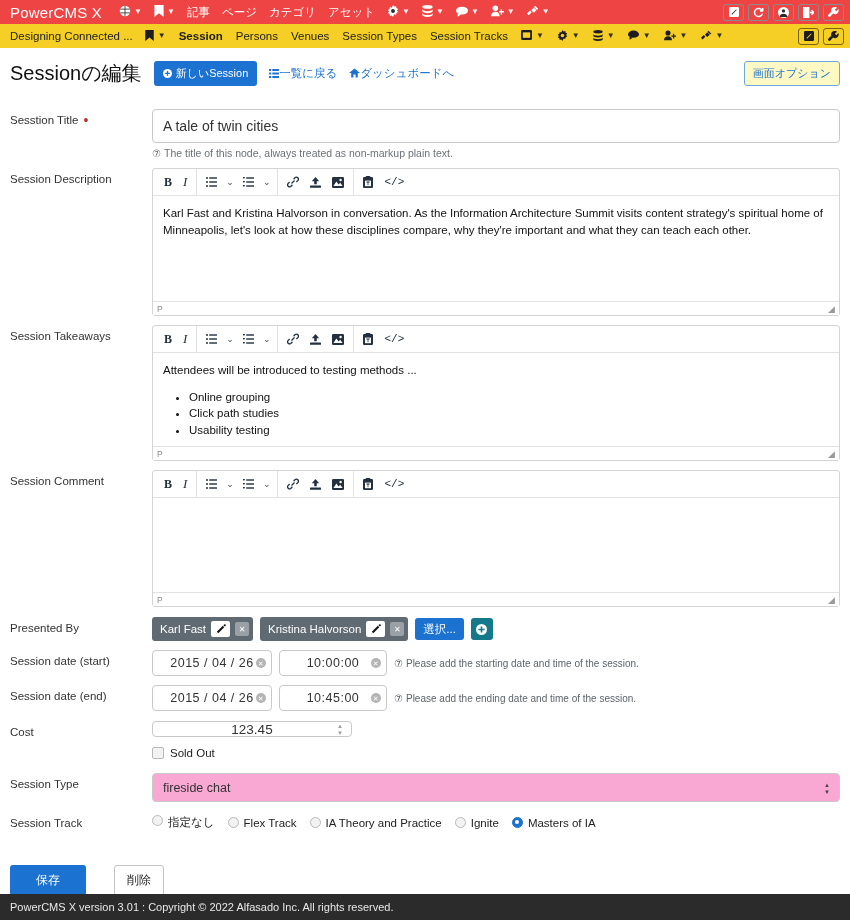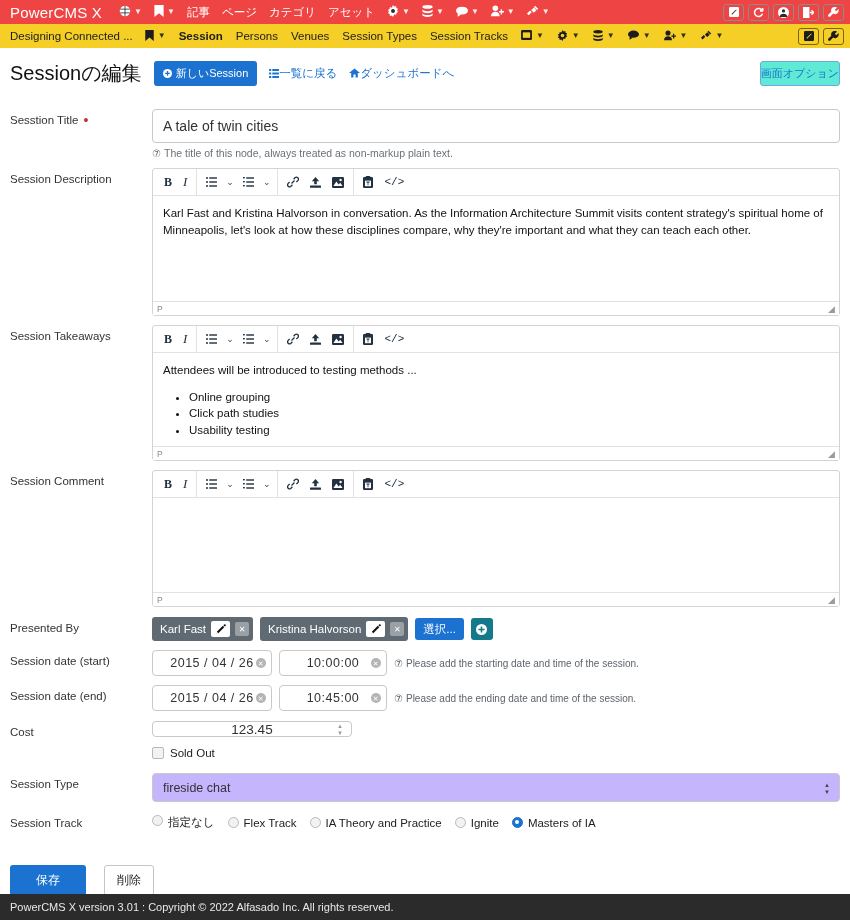--- a/index.html
+++ b/index.html
@@ -55,21 +55,21 @@
   }
   .pagetitle { font-size:20px; font-weight:400; color:#111; }
   .btn-new {
     background:#1b72d0; color:#fff; border-radius:3px;
     font-size:11px; padding:5px 9px; display:flex; align-items:center; gap:4px;
     white-space:nowrap;
   }
   .hlink { color:#1b72d0; font-size:11.5px; display:flex; align-items:center; gap:0; white-space:nowrap;}
   .screenopt {
     margin-left:auto; border:1px solid #6ea8e0; color:#1b72d0;
-    border-radius:3px; font-size:11px; padding:4px 0; background:#5eead4;text-align:center;
+    border-radius:3px; font-size:11px; padding:4px 8px; background:#fef9c3;text-align:center;
   }
 
   
   .form { padding:12px 10px; }
   .row { display:flex; align-items:flex-start; margin-bottom:9px; }
   .lbl {
     width:142px; flex:0 0 142px; font-size:11.5px; color:#333;
     padding-top:5px; display:flex; align-items:center; gap:5px;
   }
   .req { color:#b33; font-size:14px; line-height:8px; }
@@ -164,39 +164,39 @@
   .ckrow { display:flex; align-items:center; gap:6px; margin-top:10px; }
   .ckbox {
     width:12px;height:12px;border:1px solid #b9b9b9;border-radius:2px;background:#f2f2f2;
   }
   .cklabel { font-size:11.5px; color:#222; }
 
   
   .selwrap {
     border:1px solid #c9c9c9; border-radius:4px; height:29px; width:100%;
     display:flex; align-items:center; padding:0 10px; position:relative;
-    font-size:12.5px; color:#333; background:#c4b5fd;
+    font-size:12.5px; color:#333; background:#f9a8d4;
   }
   .selarrow {
     position:absolute; right:9px; top:50%; transform:translateY(-50%);
     display:flex; flex-direction:column; gap:1px; color:#444; font-size:6px; line-height:6px;
   }
 
   
   .radios { display:flex; align-items:center; gap:13px; padding-top:3px; flex-wrap:wrap;}
   .radio { display:flex; gap:5px; font-size:11.5px; color:#222; }
   .rdot { width:11px;height:11px;border-radius:50%;border:1px solid #b9b9b9;background:#f2f2f2; }
   .rdot.on {
     background:#1b72d0; border-color:#1b72d0;
     display:flex;align-items:center;justify-content:center;
   }
   .rdot.on::after { content:""; width:4px;height:4px;border-radius:50%;background:#fff; }
 
   
-  .footbtns { display:flex; align-items:center; gap:18px; padding:14px 10px 12px 10px; }
+  .footbtns { display:flex; align-items:center; gap:28px; padding:14px 10px 12px 10px; }
   .btn-save {
     background:#1b72d0; color:#fff; border-radius:3px; font-size:12px;
     padding:7px 26px;
   }
   .btn-del {
     background:#fff; color:#222; border:1px solid #c4c4c4; border-radius:3px;
     font-size:12px; padding:6px 12px;
   }
 
   

